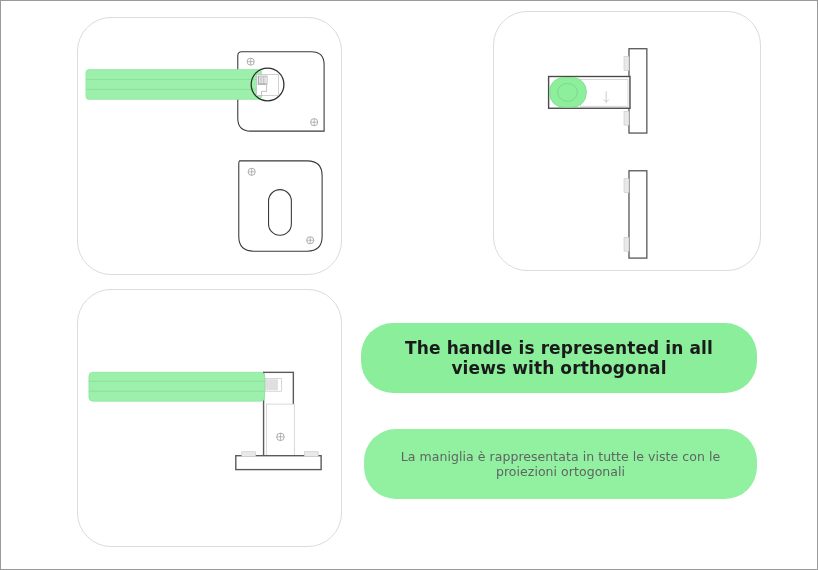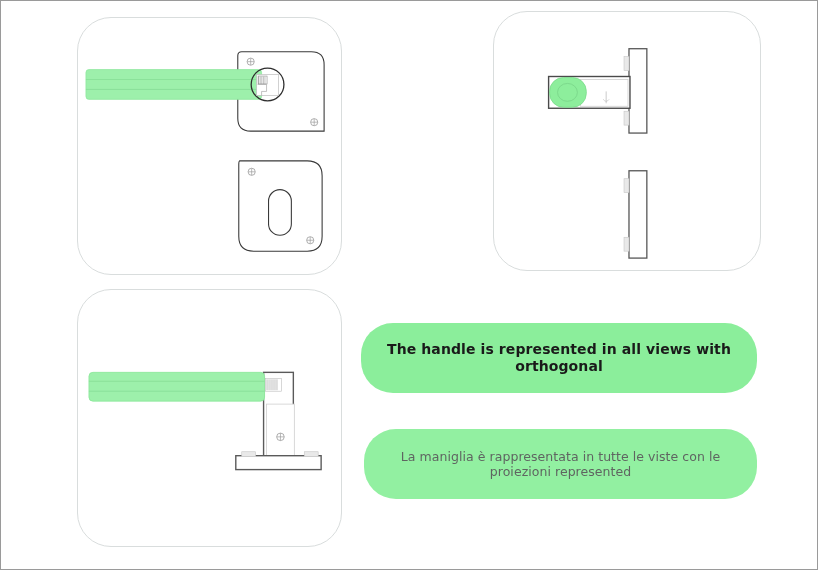--- a/index.html
+++ b/index.html
@@ -52,21 +52,21 @@
   #caption-en {
     left: 360px; top: 322px; width: 396px; height: 70px;
     background: #8BEE9B;
   }
   #caption-it {
     left: 363px; top: 428px; width: 393px; height: 70px;
     background: #92F0A1;
   }
   .caption-text-en {
     color: #1a1a1a;
-    font-size: 14px;
+    font-size: 17px;
     font-weight: 600;
     letter-spacing: 0.1px;
     line-height: 1.2;
   }
   .caption-text-it {
     color: #5f6561;
     font-size: 12.5px;
     font-weight: 400;
     letter-spacing: 0.05px;
     line-height: 1.2;
@@ -205,16 +205,16 @@
       <rect x="165" y="163" width="14" height="5" fill="#e9e9e9" stroke="#c6c6c6" stroke-width="0.6"></rect>
       <rect x="228" y="163" width="14" height="5" fill="#e9e9e9" stroke="#c6c6c6" stroke-width="0.6"></rect>
     </svg>
   </div>
 
   <div class="caption" id="caption-en">
     <span class="caption-text-en">The handle is represented in all views with orthogonal</span>
   </div>
 
   <div class="caption" id="caption-it">
-    <span class="caption-text-it">La maniglia è rappresentata in tutte le viste con le proiezioni represented</span>
+    <span class="caption-text-it">La maniglia è rappresentata in tutte le viste con le proiezioni ortogonali</span>
   </div>
 
 </div>
 
 </body></html>

